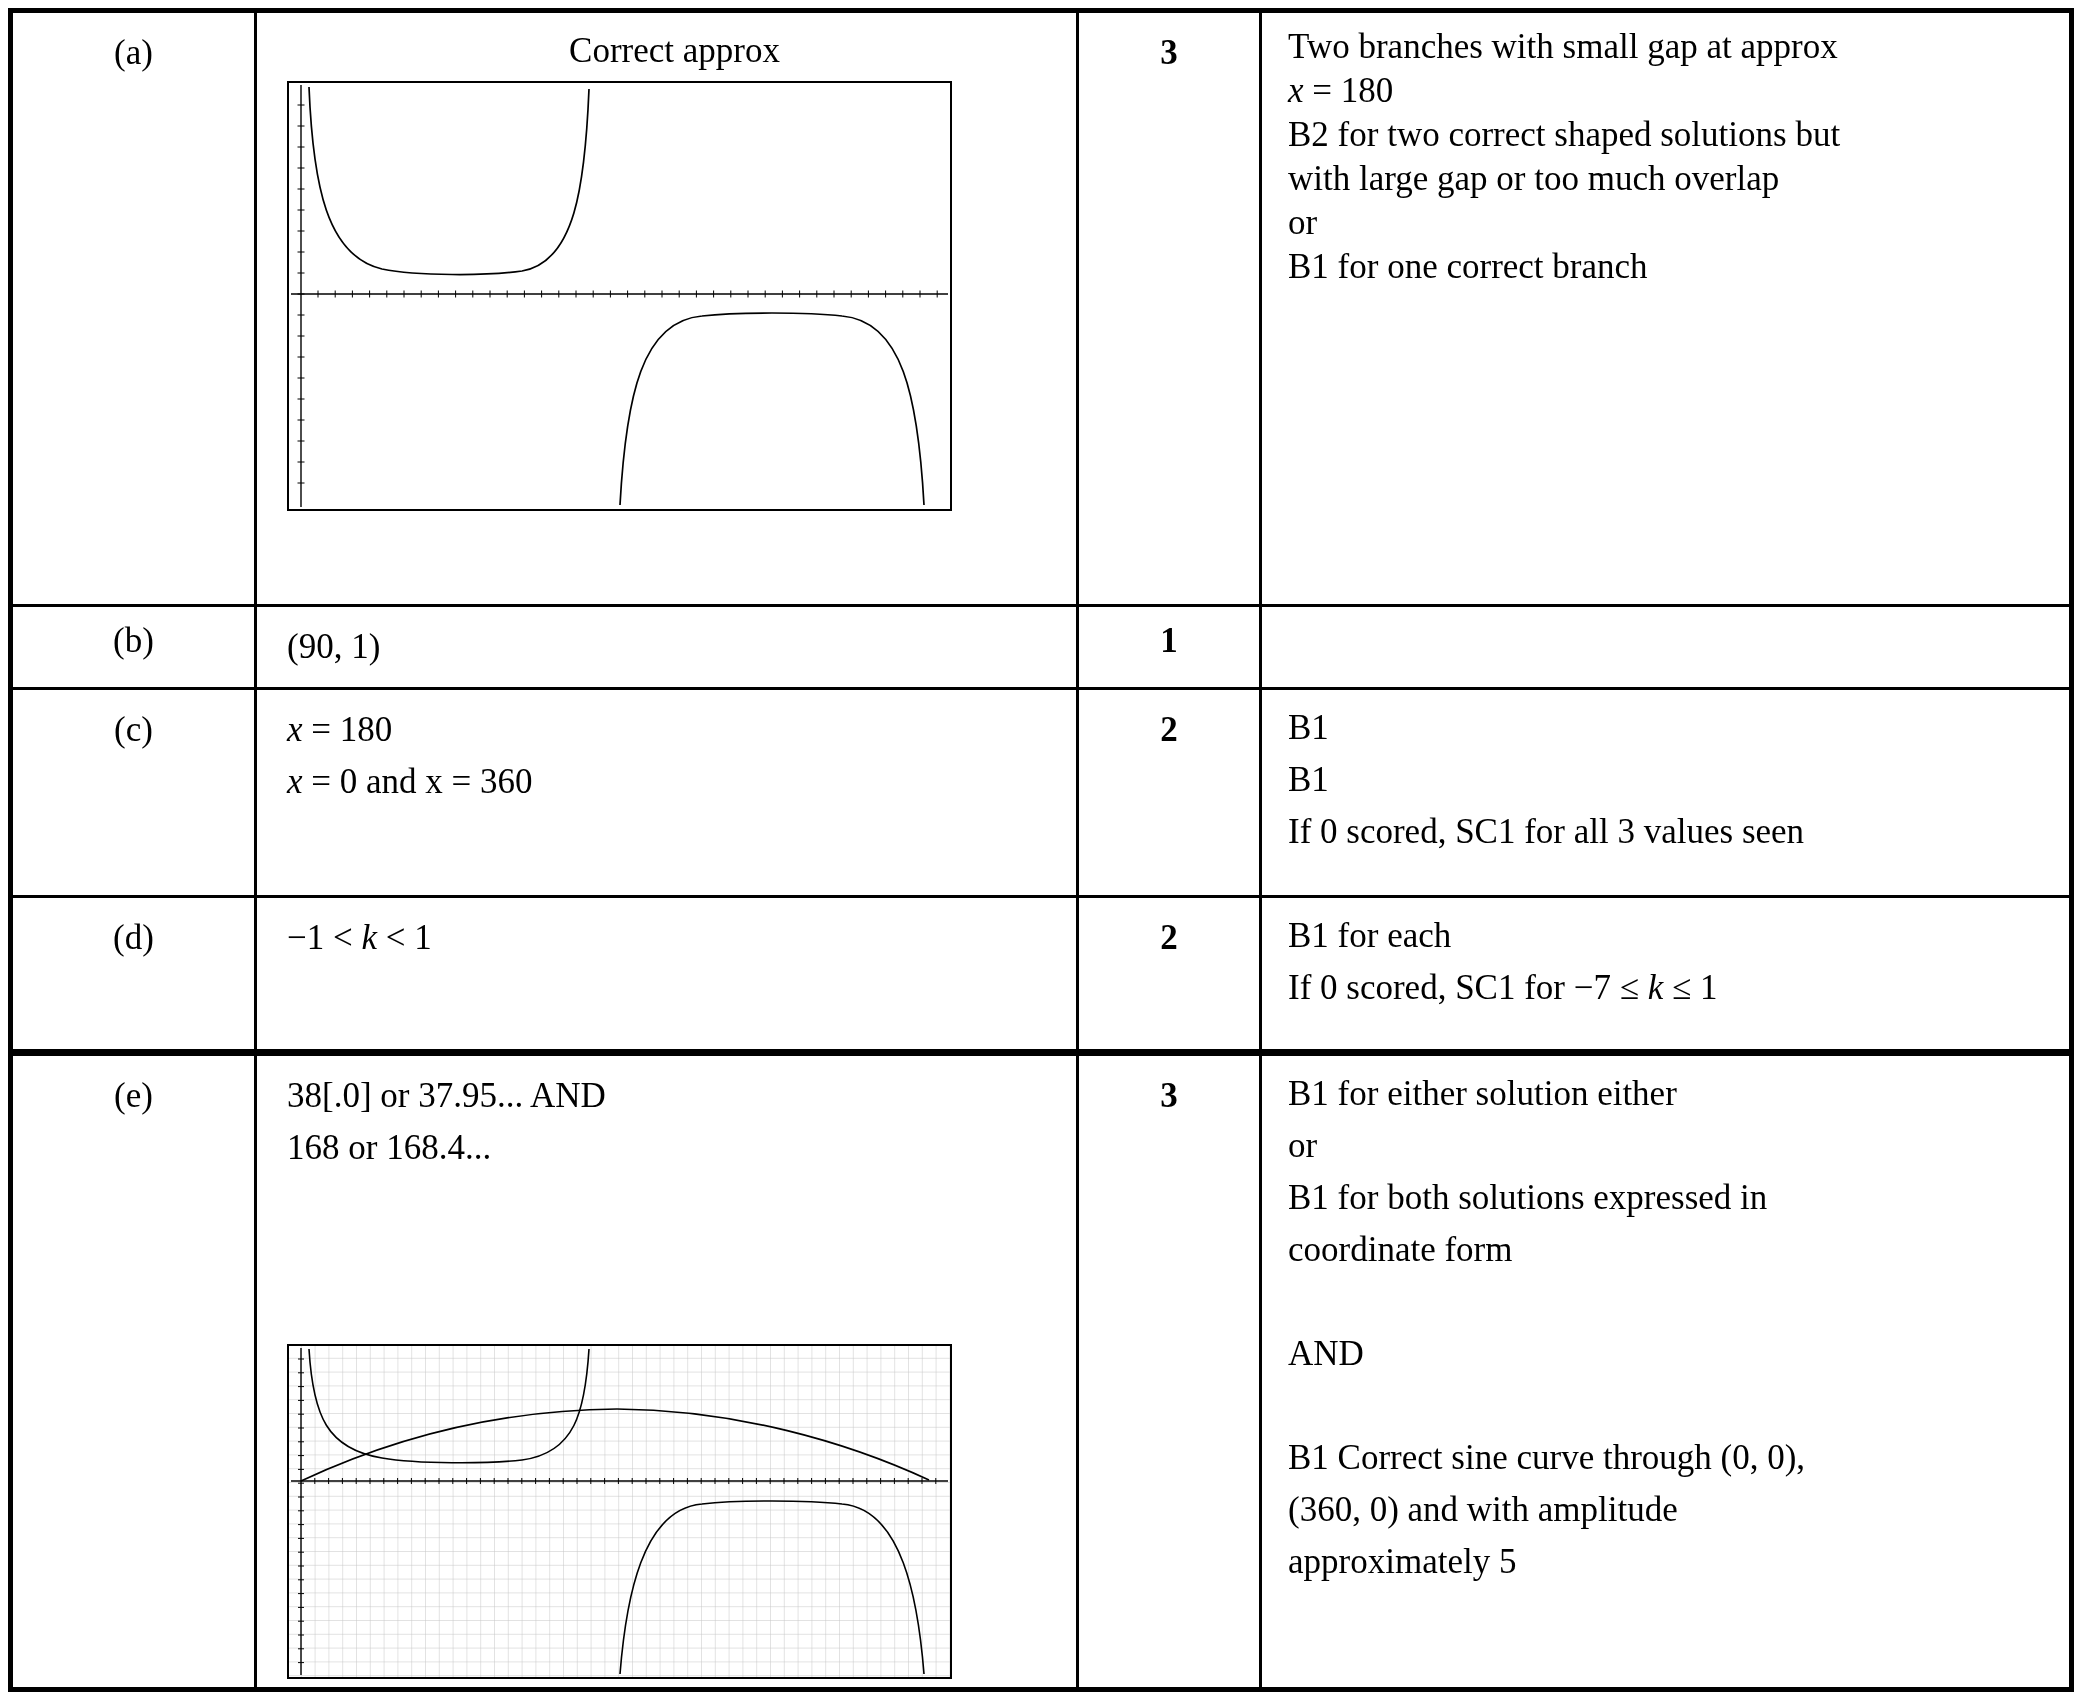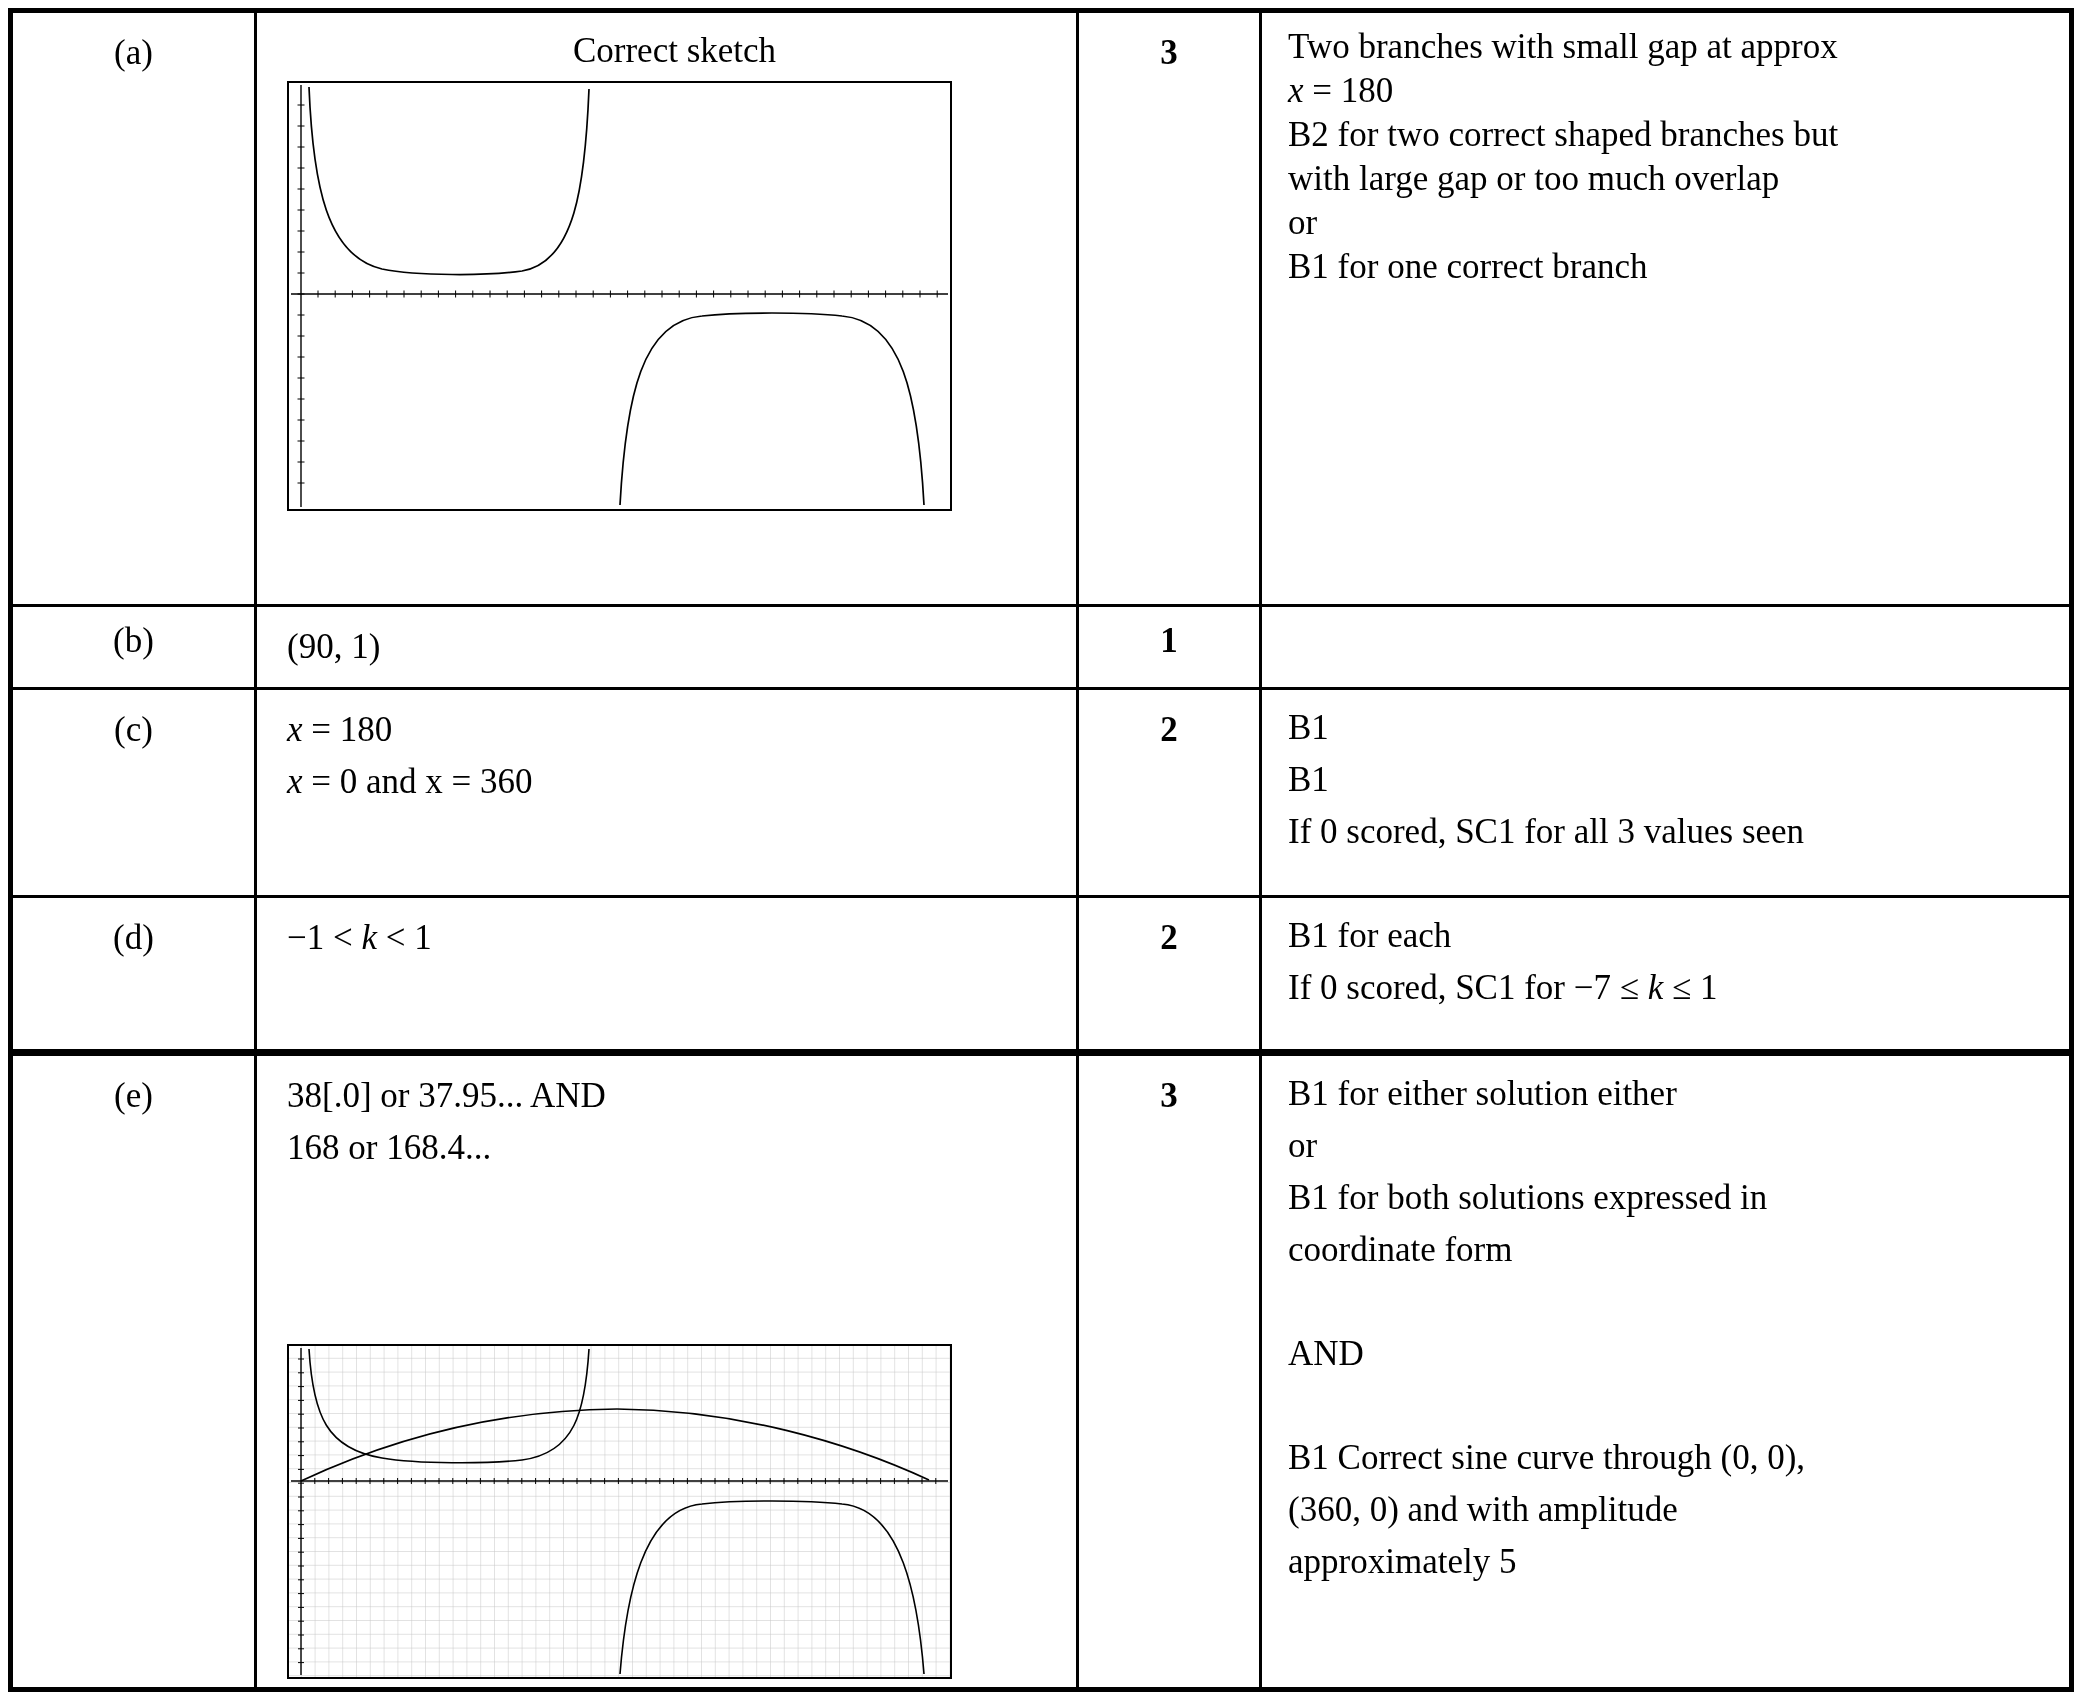--- a/index.html
+++ b/index.html
@@ -40,21 +40,21 @@
     <col style="width:245px">
     <col style="width:822px">
     <col style="width:183px">
     <col style="width:811px">
   </colgroup>
   <tbody>
 
     <tr style="height:595px">
       <td class="part">(a)</td>
       <td class="answer">
-        <div class="sketch-heading">Correct sketch</div>
+        <div class="sketch-heading">Correct approx</div>
         <svg class="graph graph-a" viewBox="0 0 665 430" width="665" height="430" xmlns="http://www.w3.org/2000/svg">
           <rect x="1" y="1" width="663" height="428" fill="#ffffff" stroke="#000" stroke-width="2"></rect>
           <line x1="14" y1="4" x2="14" y2="426" stroke="#000" stroke-width="1.4"></line>
           <line x1="4" y1="213" x2="661" y2="213" stroke="#000" stroke-width="1.4"></line>
           <g>
               <line x1="31" x2="31" y1="209.5" y2="216.5" stroke="#000" stroke-width="1"></line>
               <line x1="48.2" x2="48.2" y1="209.5" y2="216.5" stroke="#000" stroke-width="1"></line>
               <line x1="65.4" x2="65.4" y1="209.5" y2="216.5" stroke="#000" stroke-width="1"></line>
               <line x1="82.60000000000001" x2="82.60000000000001" y1="209.5" y2="216.5" stroke="#000" stroke-width="1"></line>
               <line x1="99.80000000000001" x2="99.80000000000001" y1="209.5" y2="216.5" stroke="#000" stroke-width="1"></line>
@@ -113,21 +113,21 @@
               <line y1="402" y2="402" x1="10.5" x2="17.5" stroke="#000" stroke-width="1"></line>
             </g>
           <path d="M 22 6 C 26 105, 40 175, 95 188 C 130 195, 200 195, 235 190 C 288 181, 298 105, 302 8" fill="none" stroke="#000" stroke-width="1.7"></path>
           <path d="M 333 424 C 339 315, 355 240, 415 235 C 450 231, 520 231, 555 235 C 615 240, 631 315, 637 424" fill="none" stroke="#000" stroke-width="1.7"></path>
         </svg>
       </td>
       <td class="marks">3</td>
       <td class="guidance tight">
           <p class="line"><span>Two branches with small gap at approx</span></p>
           <p class="line"><span class="i">x</span><span> = 180</span></p>
-          <p class="line"><span class="b">B2</span><span> for two correct shaped branches but</span></p>
+          <p class="line"><span class="b">B2</span><span> for two correct shaped solutions but</span></p>
           <p class="line"><span>with large gap or too much overlap</span></p>
           <p class="line"><span>or</span></p>
           <p class="line"><span class="b">B1</span><span> for one correct branch</span></p>
         </td>
     </tr>
 
     <tr style="height:83px">
       <td class="part" style="padding-top:14px">(b)</td>
       <td class="answer" style="padding-top:14px">
           <p class="line"><span>(90, 1)</span></p>

